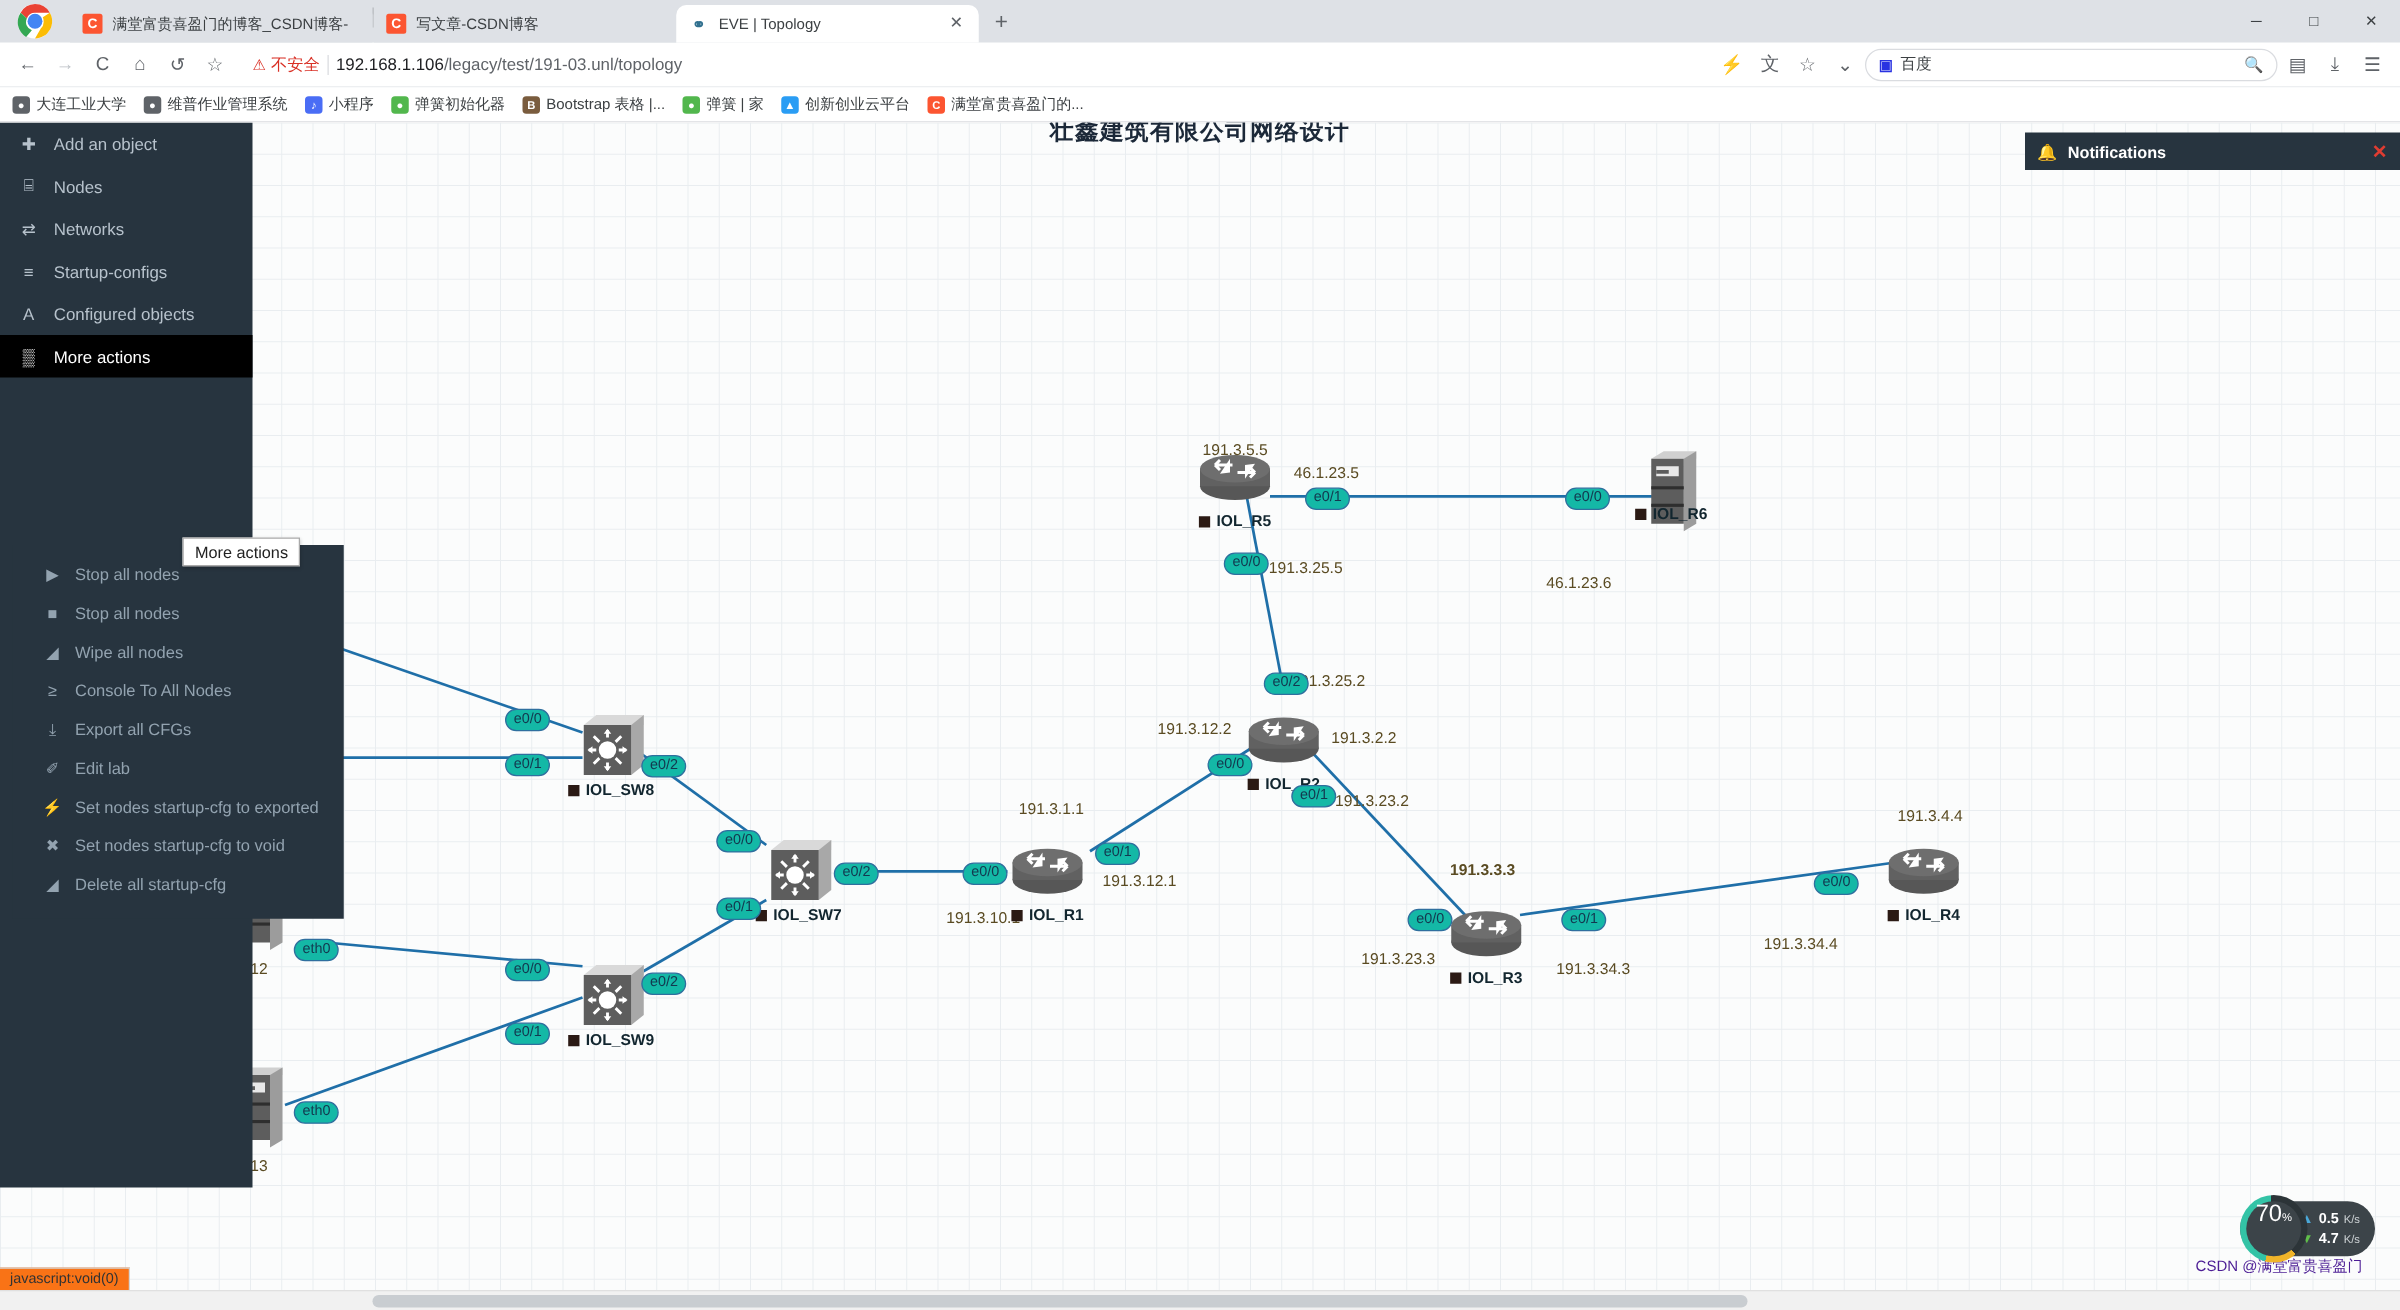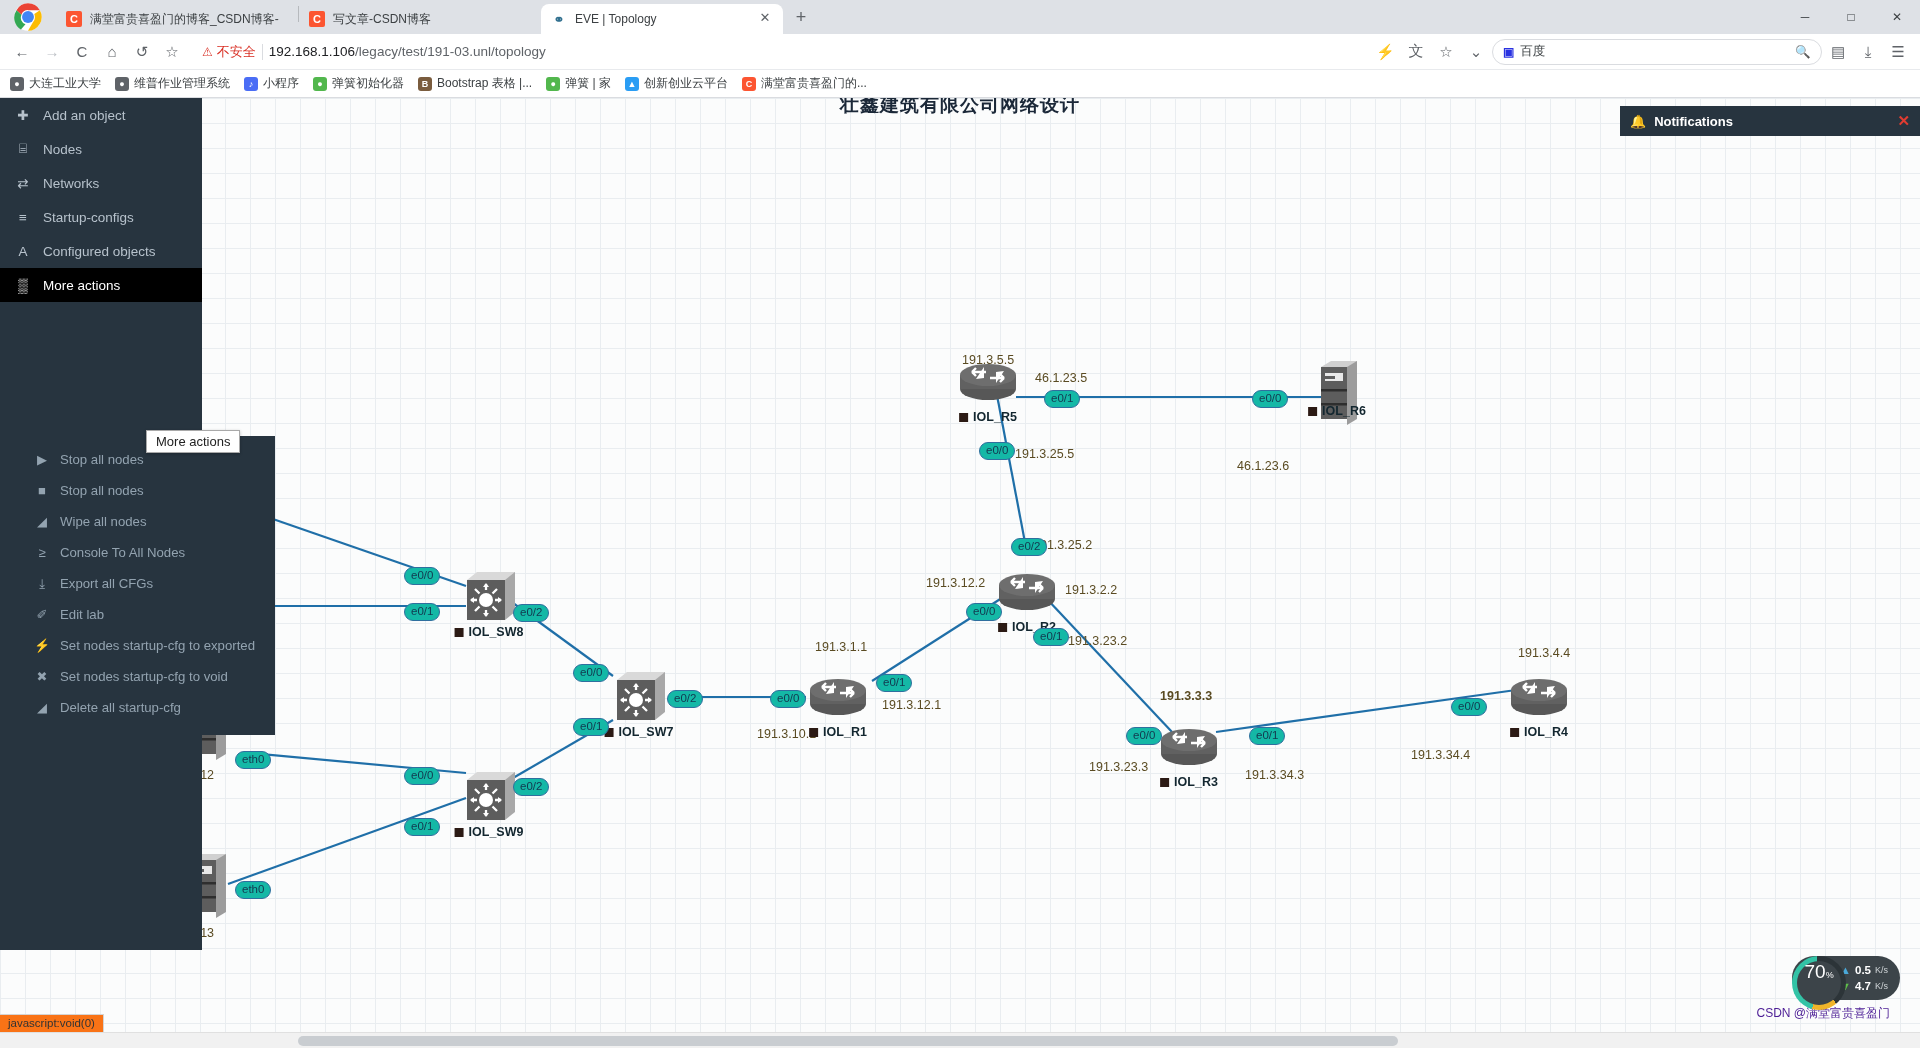--- a/index.html
+++ b/index.html
@@ -155,21 +155,21 @@
   #hscroll {
     position: absolute; left: 0; right: 0; bottom: 0; height: 16px; background: #f1f1f1;
     border-top: 1px solid #e0e0e0; z-index: 45;
   }
   #hscroll .thumb { position: absolute; left: 298px; top: 3px; height: 10px; width: 1100px; background: #c9cdd1; border-radius: 5px; }
   #watermark {
     position: absolute; right: 30px; bottom: 26px; font-size: 12px; color: #4c1d95; z-index: 44;
   }
   #netspeed {
     position: absolute; right: 20px; bottom: 38px; height: 54px;
-    display: flex; align-items: flex-start; z-index: 55; margin-top: 47px;
+    display: flex; align-items: center; z-index: 55; margin-top: 47px;
   }
   #speed-pill {
     background: #3c4449; border-radius: 27px; height: 44px; display: flex; align-items: center;
     padding: 0 12px 0 48px; color: #fff; font-size: 11px;
   }
   #cpu-ring {
     position: absolute; left: 0; top: 0; width: 54px; height: 54px; border-radius: 50%;
     background: conic-gradient(from 140deg, #f0b429 0deg 55deg, #33c3a6 55deg 215deg, #2c3438 215deg 360deg);
     display: flex; align-items: center; justify-content: center;
   }

